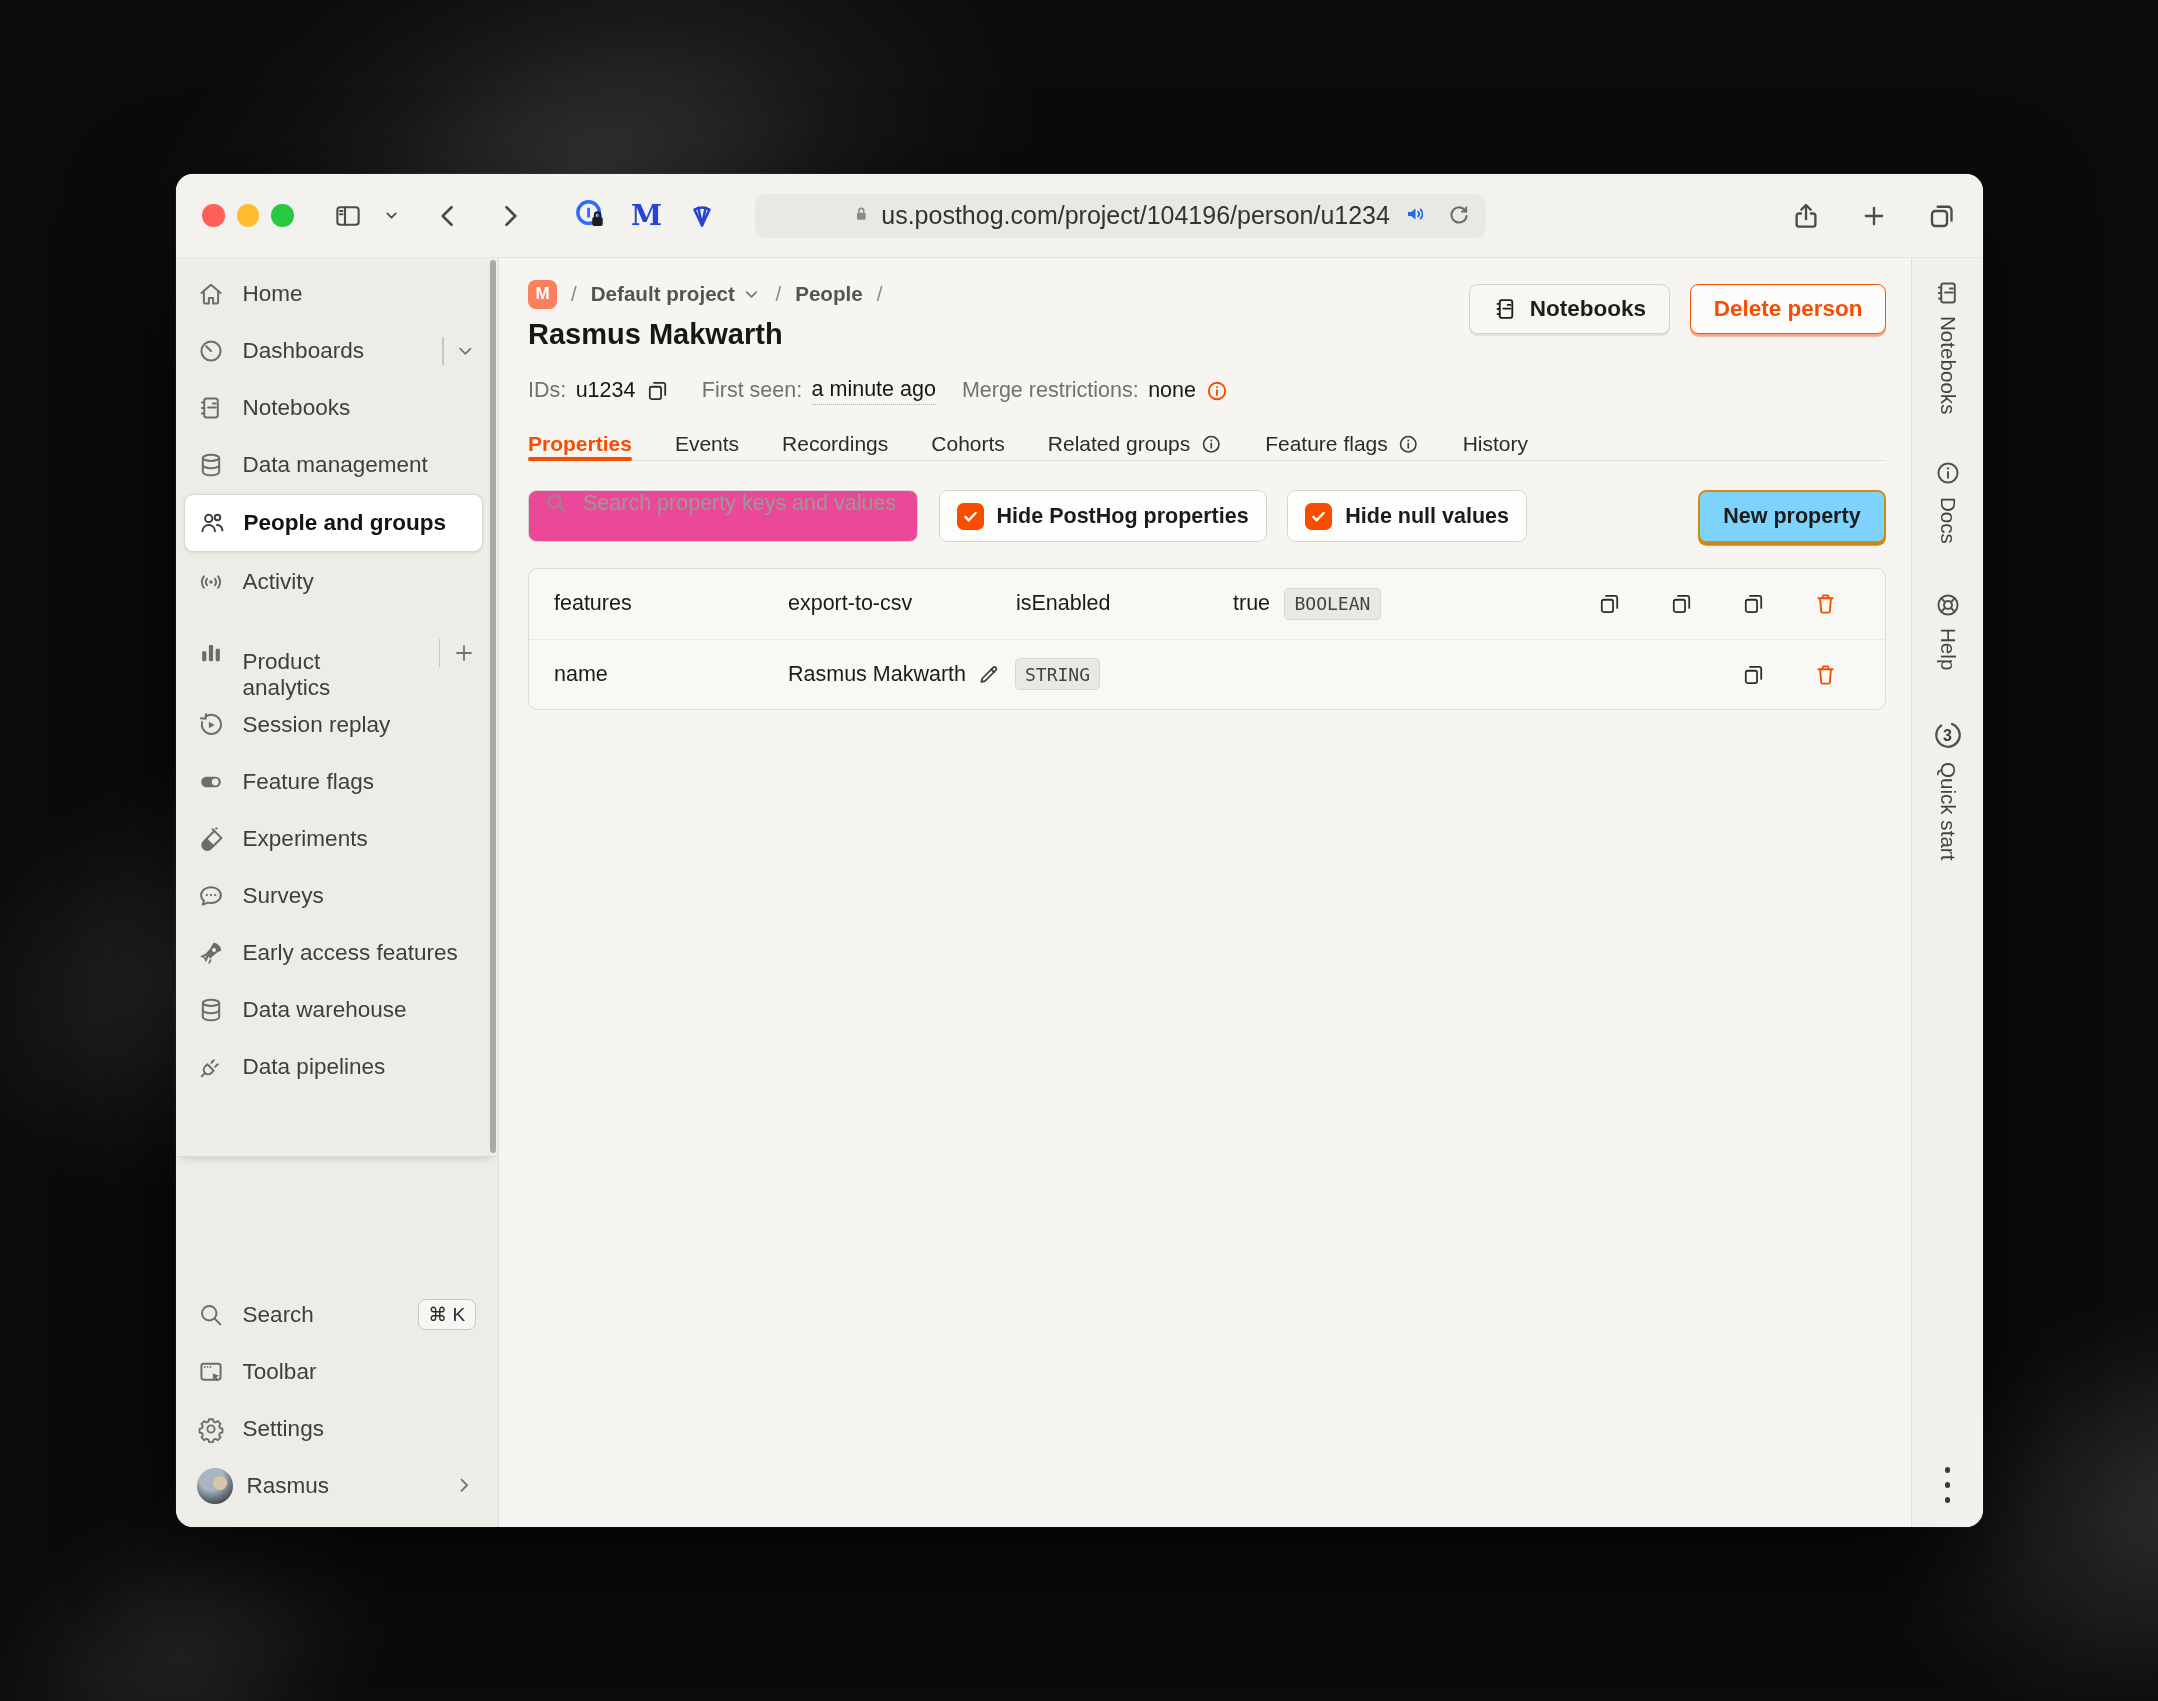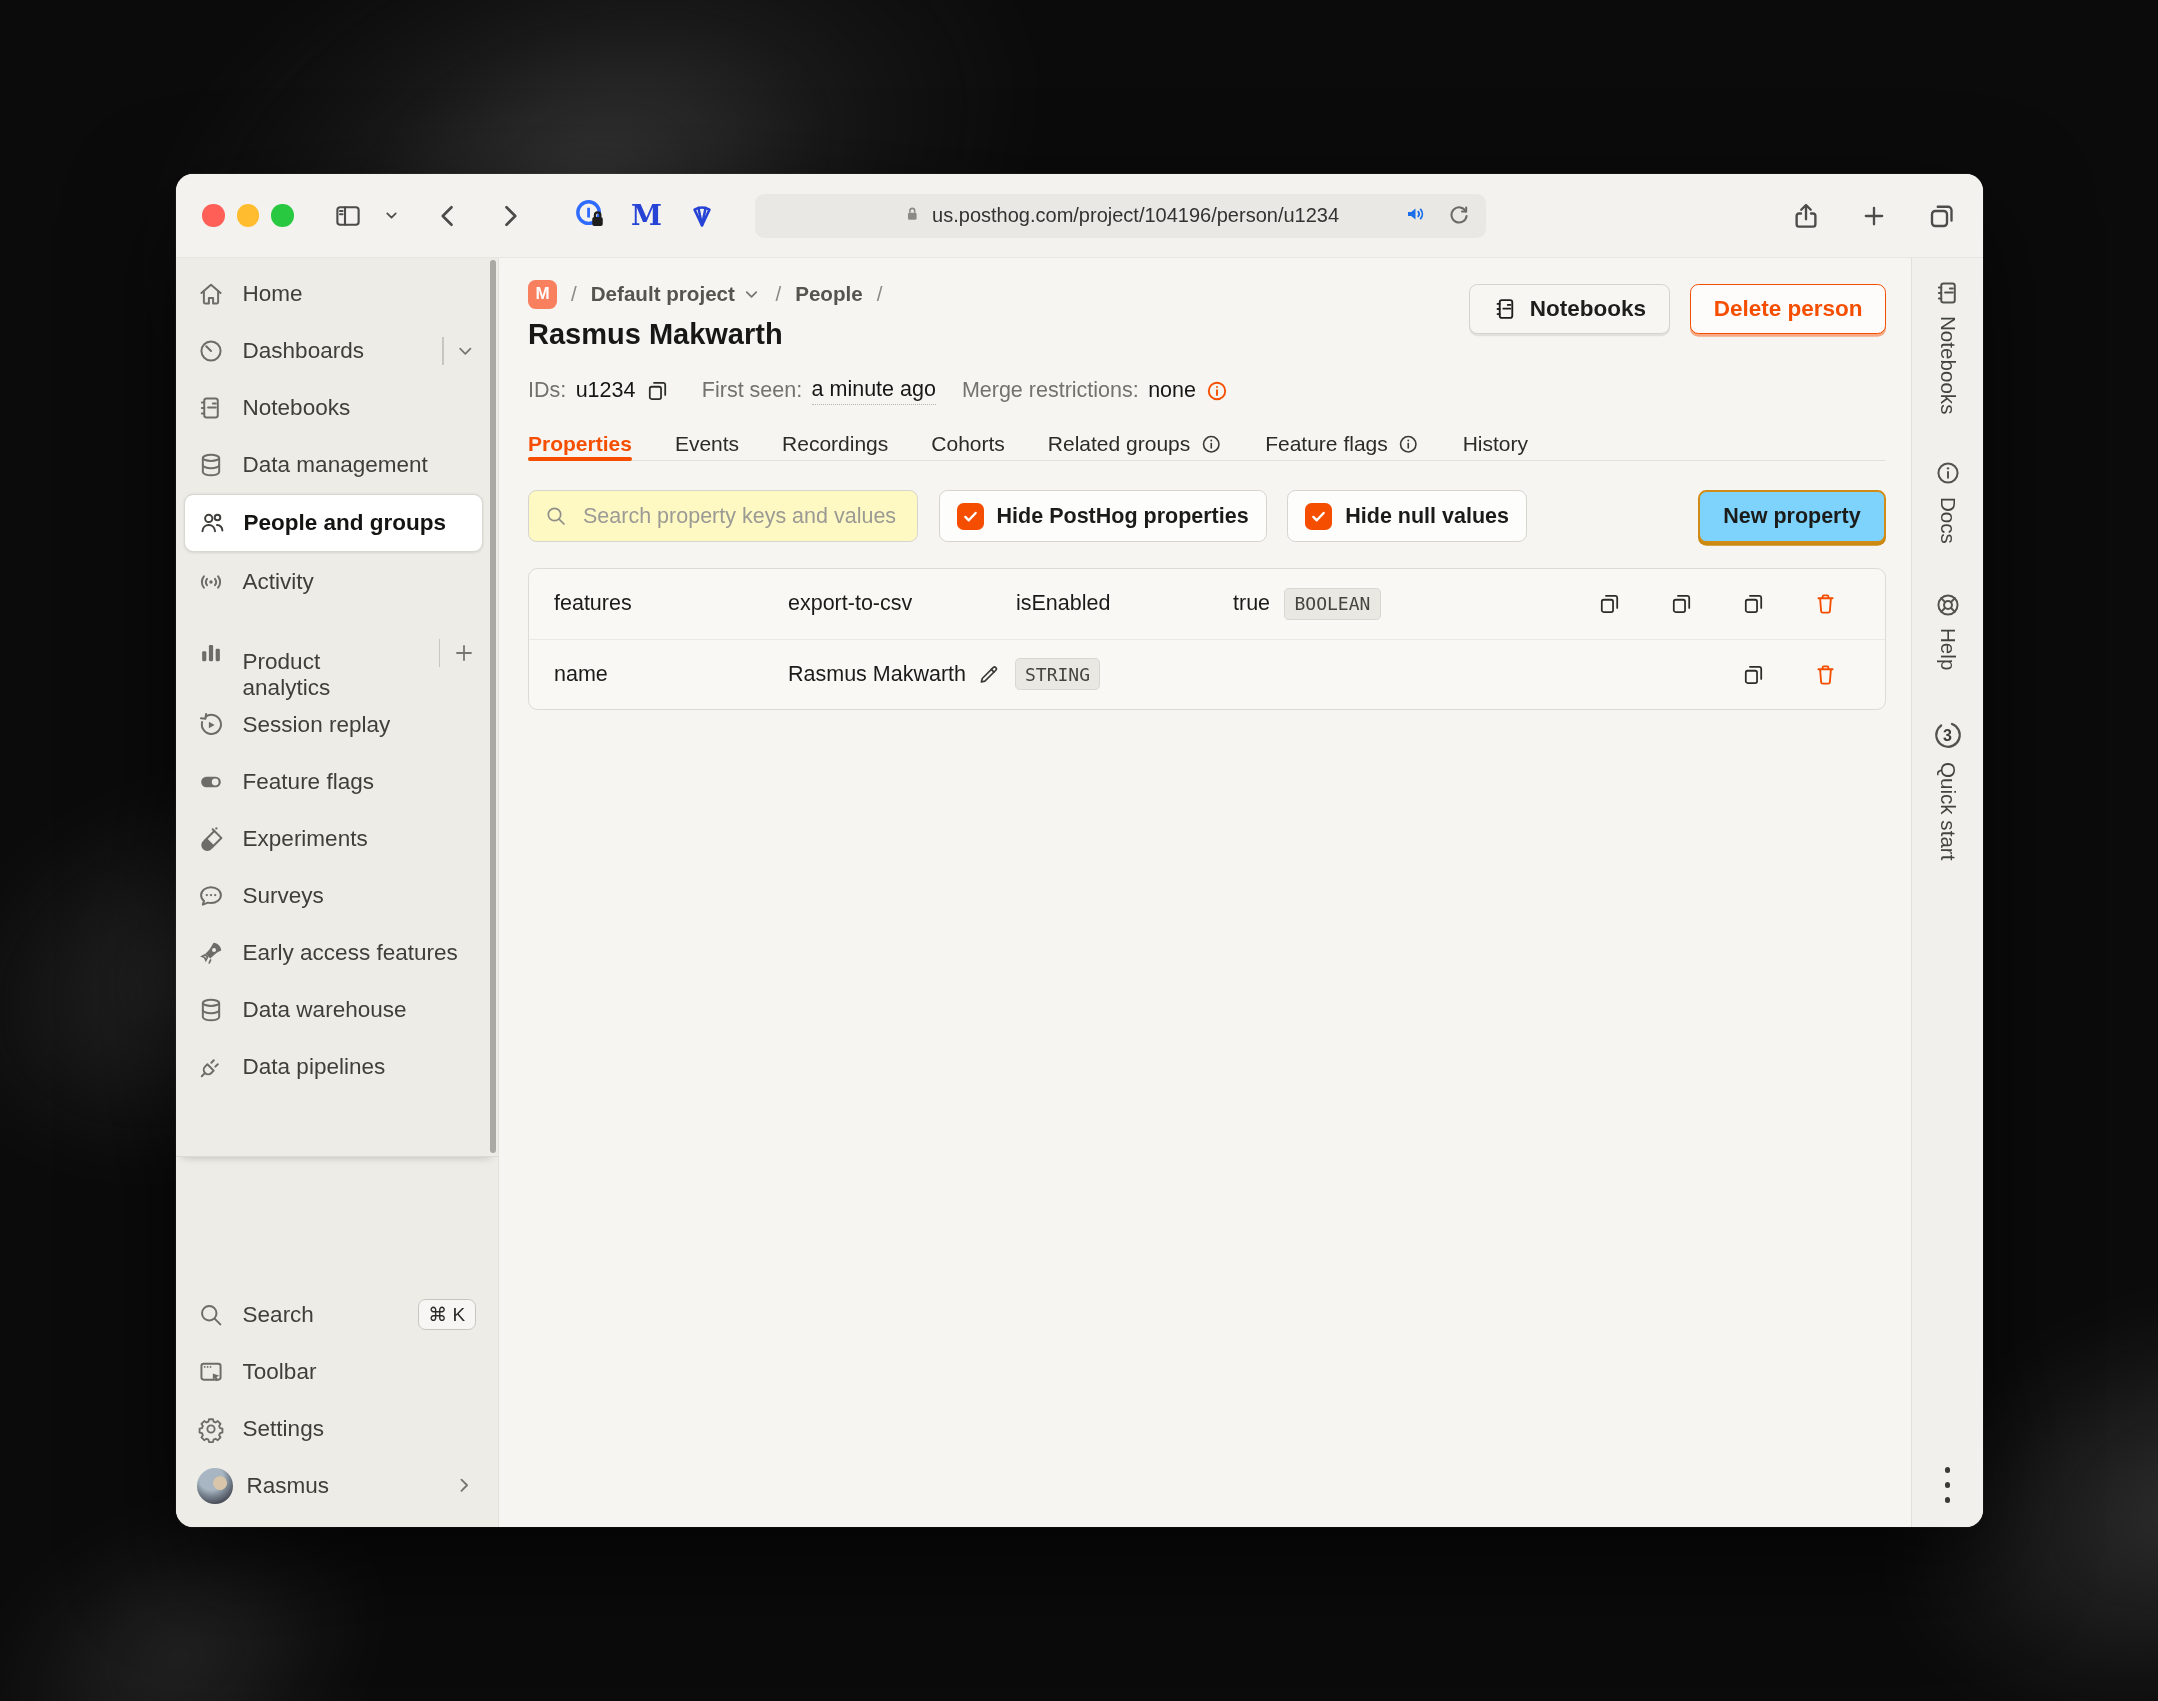--- a/index.html
+++ b/index.html
@@ -33,21 +33,21 @@
   .light { width:22.5px; height:22.5px; border-radius:50%; }
   .l-red{ background:#ff5f57; } .l-yellow{ background:#febc2e; } .l-green{ background:#28c840; }
   .ci { color:#4c4c4a; }
   .ci svg { display:block; }
   .chrome .gap-s{ margin-right:20.6px; } .chrome .gap-m{ margin-right:34px; }
   .ext { color:#2f4bd8; }
   .ext-m { font-size:28px; font-weight:700; color:#2743d6; font-family:"DejaVu Serif",serif; }
   .addressbar { width:731px; height:44px; margin-left:37px; background:#e9e8e4;
                 border-radius:9.4px; display:flex; align-items:center; justify-content:center;
                 gap:9.4px; position:relative; }
-  .addressbar .url { font-size:20px; color:#333331; }
+  .addressbar .url { font-size:25px; color:#333331; }
   .ab-right { position:absolute; right:15px; display:flex; gap:19px; align-items:center; }
   .spacer { flex:1; }
   .chrome-right { display:flex; gap:39px; align-items:center; color:#4c4c4a; }
 
   
   .app { flex:1; display:flex; min-height:0; }
 
   
   .sidebar { width:323px; flex:none; background:#edece7; position:relative;
              display:flex; flex-direction:column; border-right:0.9px solid #e2e1dc; }
@@ -99,22 +99,22 @@
 
   .tabs { margin-top:27px; display:flex; gap:43px; border-bottom:0.9px solid #e2e1db; }
   .tab { display:flex; align-items:center; gap:9.4px; font-size:21px; font-weight:500;
          color:#2b2b28; padding-bottom:4px; position:relative; cursor:pointer; }
   .tab.active { color:#f54e00; font-weight:600; }
   .tab.active::after { content:""; position:absolute; left:0; right:0; bottom:-0.9px;
                        height:3.7px; background:#f54e00; border-radius:1.9px; }
   .tab .tinfo { color:#3a3a37; }
 
   .filters { margin-top:29px; display:flex; align-items:center; gap:20.6px; }
-  .searchbox { width:390px; height:52px; background:#fef9c3; border:1.4px solid #d5d4ce;
-               border-radius:8.4px; display:flex; align-items:center; padding:0 15px; gap:15px; color:#8f8e88; }
+  .searchbox { width:390px; height:52px; background:#ec4899; border:1.4px solid #d5d4ce;
+               border-radius:8.4px; display:flex; align-items:flex-start; padding:0 15px; gap:15px; color:#8f8e88; }
   .searchbox input { border:none; outline:none; background:transparent; font-size:21.5px;
                      color:#3c3c39; width:100%; font-family:inherit; }
   .searchbox input::placeholder { color:#9b9a94; }
   .checkcard { height:52px; background:#fdfdfb; border:1.4px solid #d5d4ce; border-radius:8.4px;
                display:flex; align-items:center; gap:13px; padding:0 17px; font-size:21.5px;
                font-weight:600; color:#1b1b19; cursor:pointer; }
   .checkbox { width:27px; height:27px; border-radius:6.6px; background:#f54e00; flex:none;
               display:flex; align-items:center; justify-content:center; }
   .btn-newprop { height:53px; background:#7dd3fc; border:2.3px solid #d18c17; border-radius:8.4px;
                  padding:0 23.4px; font-size:21.5px; font-weight:600; color:#1b1b19;

